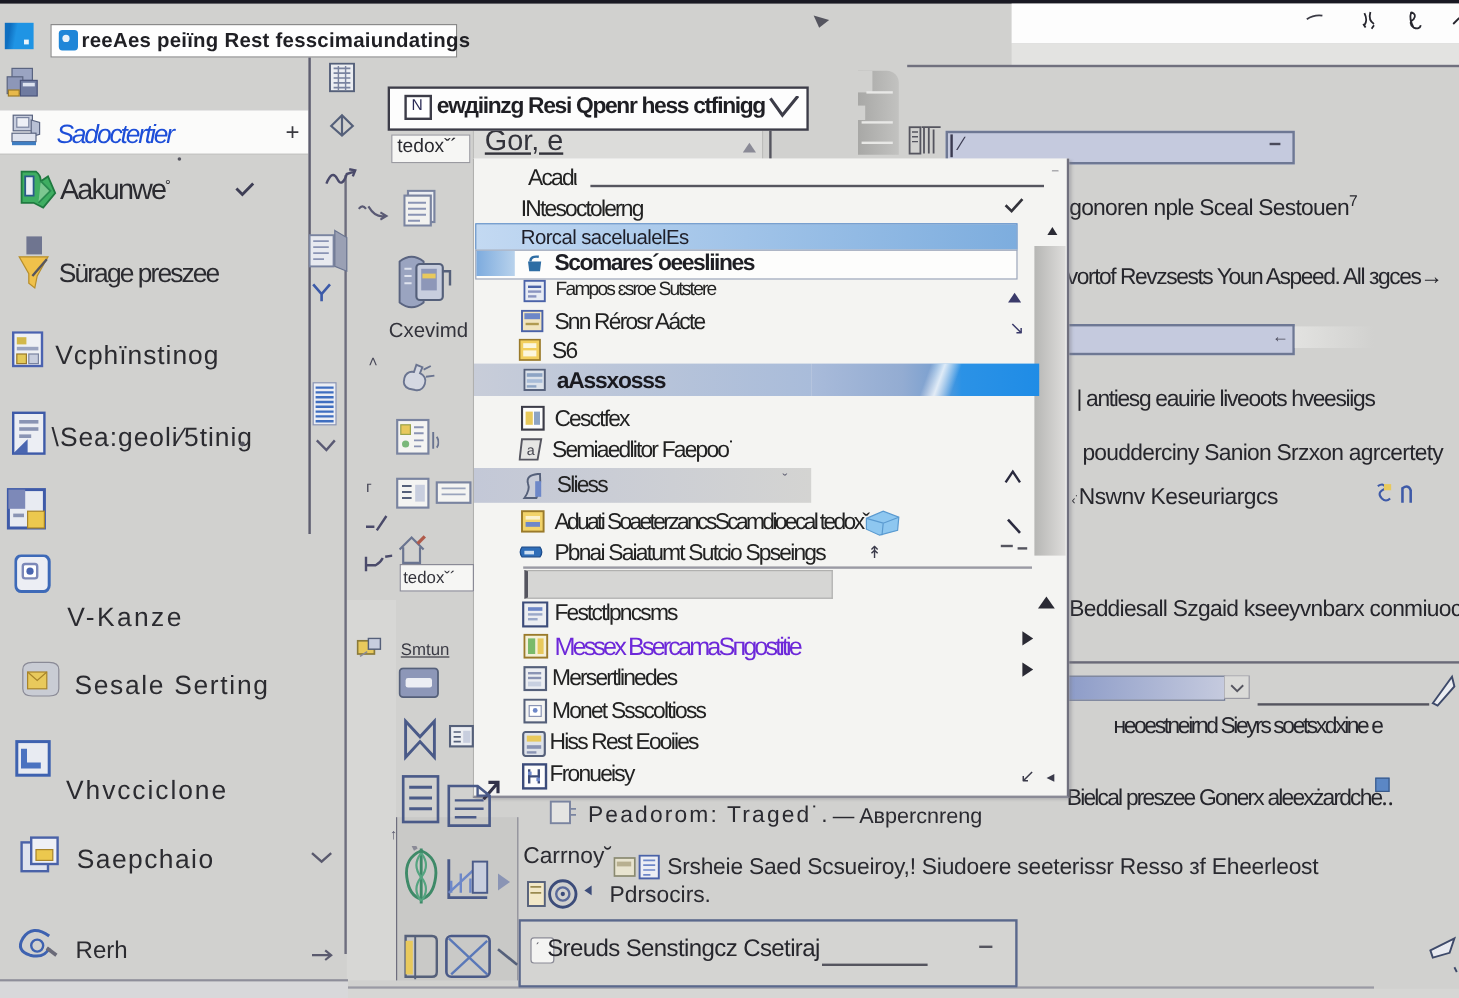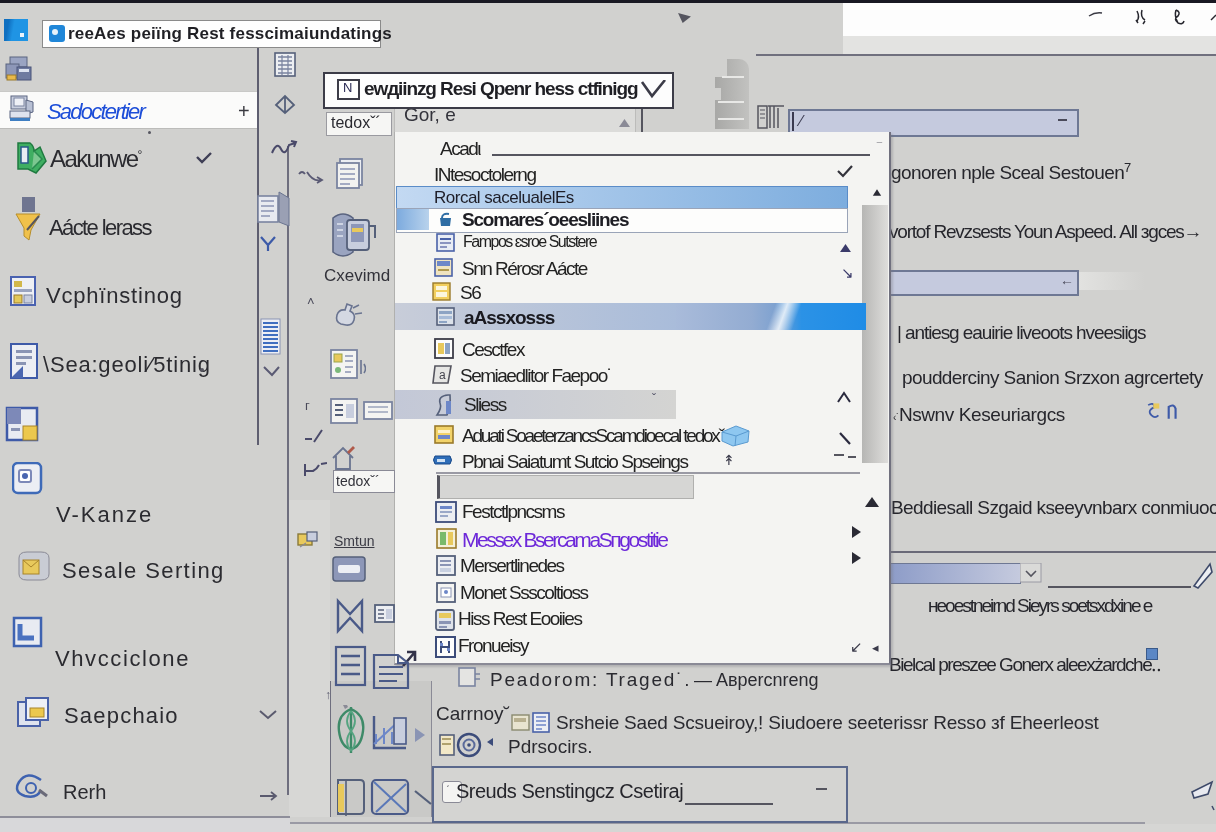--- a/index.html
+++ b/index.html
@@ -64,21 +64,21 @@
   <div class="txt" style="left:50px;top:145px;font-size:24px;letter-spacing:-1.6px;color:#2b2b30;">Aakunwe<span style="font-size:12px;vertical-align:8px;">°</span></div>
   <svg class="abs" style="left:195px;top:151px;" width="18" height="14" viewBox="0 0 18 14">
       <path d="M2 6 l5 5 l9 -9" stroke="#3e3e55" stroke-width="2.4" fill="none"></path>
     </svg>
 
   <svg class="abs" style="left:13px;top:196px;" width="32" height="46" viewBox="0 0 32 46">
     <rect x="9" y="1" width="13" height="15" fill="#6f7590"></rect>
     <path d="M3 18 h24 l-9 16 l-2 10 l-5 -4 l0 -8z" fill="#f0c14b" stroke="#b78e2a"></path>
     <path d="M14 34 l12 -14" stroke="#55555f" stroke-width="2" fill="none"></path>
   </svg>
-  <div class="txt" style="left:49px;top:215px;font-size:22px;letter-spacing:-1.6px;color:#2b2b30;">Aácte lerass</div>
+  <div class="txt" style="left:49px;top:215px;font-size:22px;letter-spacing:-1.6px;color:#2b2b30;">Sürage preszee</div>
 
   <svg class="abs" style="left:10px;top:276px;" width="28" height="32" viewBox="0 0 28 32">
     <rect x="1" y="1" width="24" height="28" fill="#eef0f4" stroke="#4a62b0" stroke-width="2"></rect>
     <rect x="4" y="5" width="8" height="6" fill="#d2b84a"></rect>
     <rect x="4" y="13" width="18" height="3" fill="#9aa4c0"></rect>
     <rect x="4" y="19" width="8" height="8" fill="#e3c95a" stroke="#9a7a2a"></rect>
     <rect x="14" y="19" width="8" height="8" fill="#c8cede" stroke="#7a84a0"></rect>
   </svg>
   <div class="txt" style="left:46px;top:283px;font-size:22px;letter-spacing:0.8px;color:#2b2b30;">Vcphïnstinog</div>
 
@@ -141,21 +141,21 @@
 
   <div class="abs" style="left:289px;top:500px;width:41px;height:317px;background:#d7d7d5;"></div>
 
   <div class="abs" style="left:257px;top:48px;width:2px;height:397px;background:#5e5e70;"></div>
   <div class="abs" style="left:287px;top:146px;width:2px;height:649px;background:#6e6e7e;"></div>
 
   <div class="abs" style="left:0;top:816px;width:290px;height:2px;background:#8e8e9a;"></div>
   <div class="abs" style="left:290px;top:822px;width:855px;height:2px;background:#9a9aa4;"></div>
 
   <div class="abs" style="left:394px;top:97px;width:240px;height:35px;background:#dcdcda;border:1px solid #bcbcba;"></div>
-  <div class="txt" style="left:404px;top:104px;font-size:19px;color:#33333b;">Gor, e</div>
+  <div class="txt" style="left:404px;top:104px;font-size:24px;color:#33333b;text-decoration:underline;">Gor, e</div>
   <svg class="abs" style="left:618px;top:118px;" width="13" height="10" viewBox="0 0 13 10">
       <path d="M6.5 1 L12 9 L1 9 Z" fill="#8a8a96"></path>
     </svg>
   <div class="abs" style="left:641px;top:100px;width:2px;height:36px;background:#55555f;"></div>
 
   <div class="abs" style="left:323px;top:72px;width:347px;height:33px;background:#fdfdfd;border:2px solid #3c3c48;"></div>
   <div class="abs" style="left:337px;top:79px;width:19px;height:17px;background:#fff;border:2px solid #3c3c48;"></div>
   <div class="txt" style="left:343px;top:80px;font-size:13px;color:#2a2a55;">N</div>
   <div class="txt" style="left:364px;top:78px;font-size:19px;letter-spacing:-1.1px;font-weight:bold;color:#1f1f24;">ewдiinzg Resi Qpenr hess ctfinigg</div>
   <svg class="abs" style="left:640px;top:80px;" width="27" height="20" viewBox="0 0 27 20">

